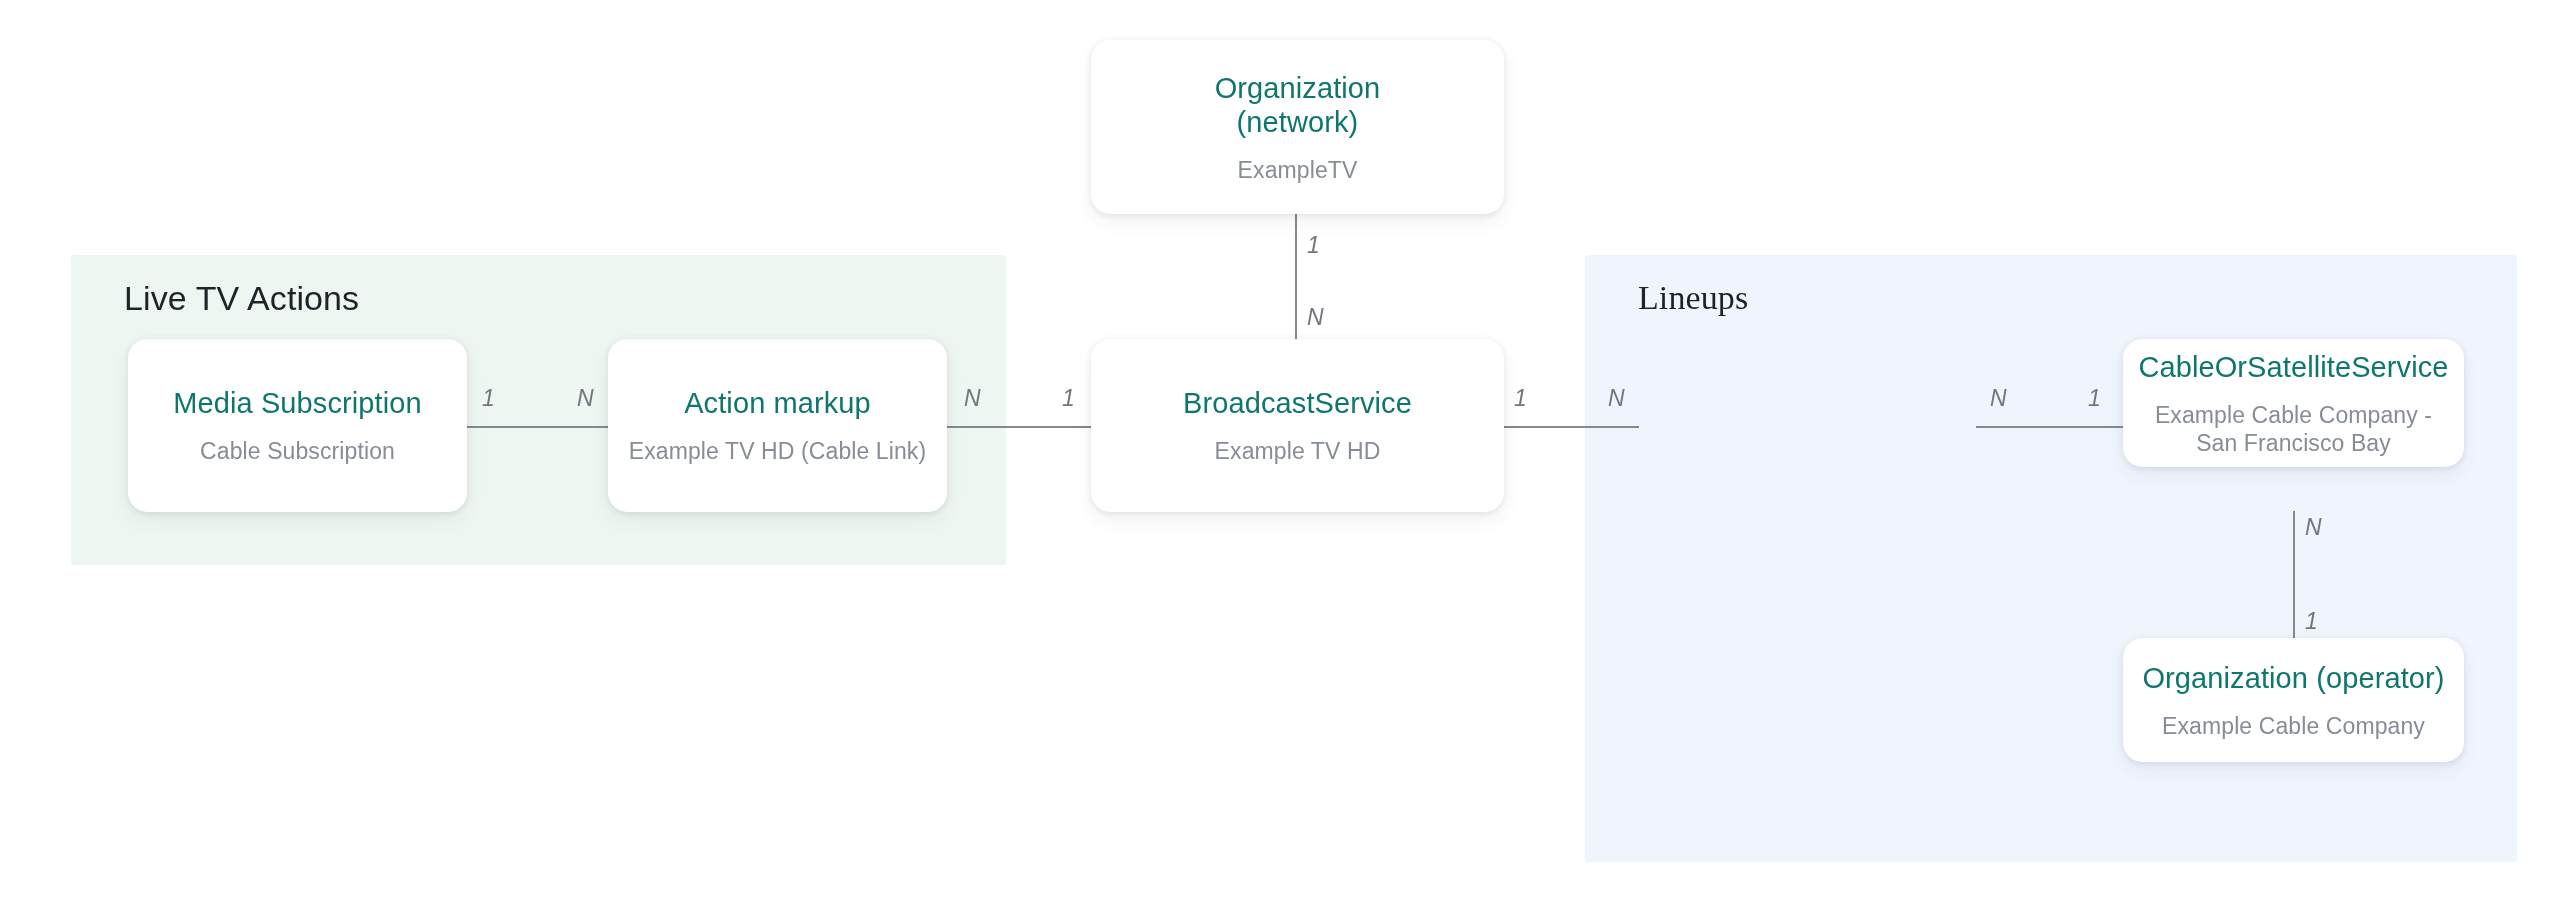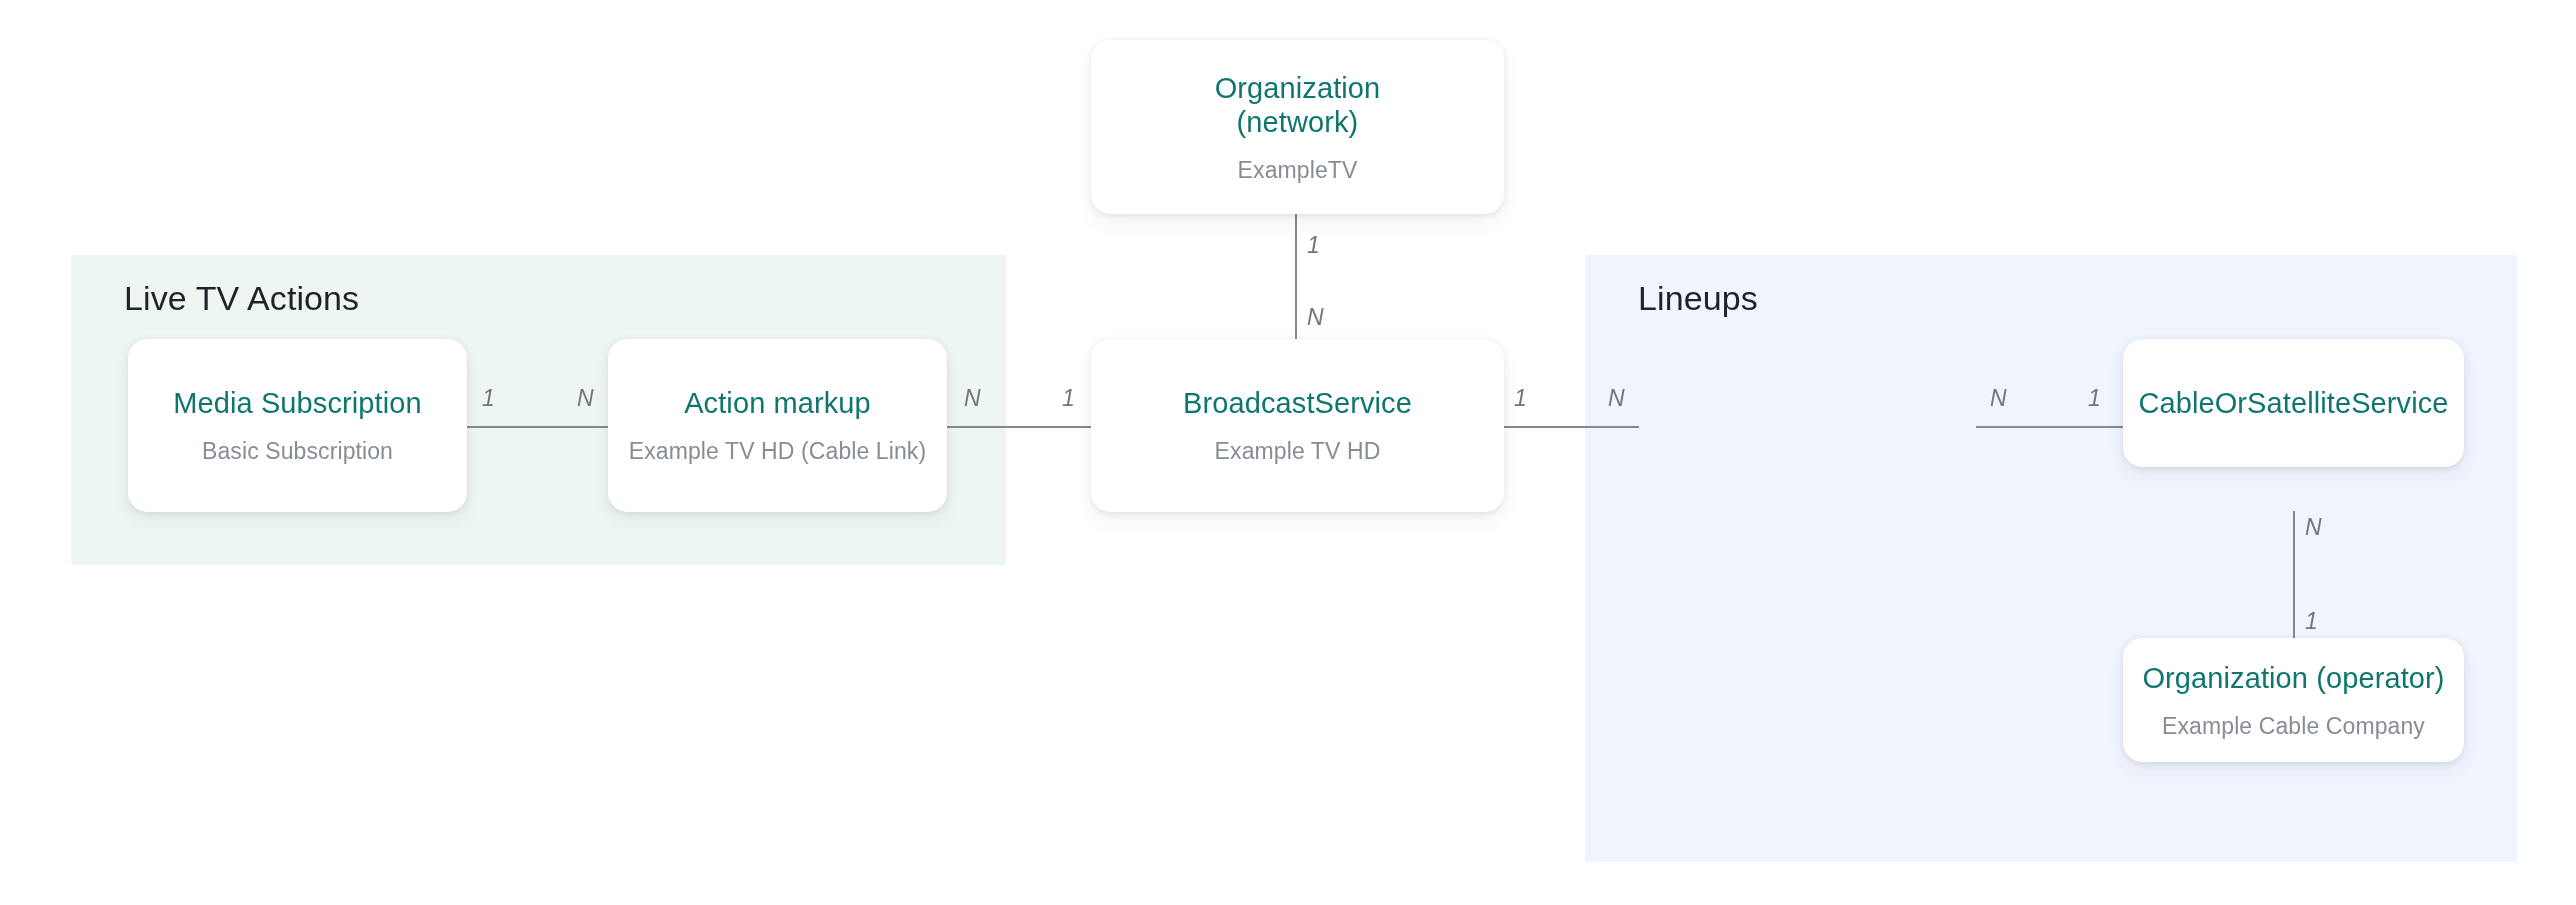--- a/index.html
+++ b/index.html
@@ -94,21 +94,21 @@
 <body>
 
 <div id="canvas">
 
   <div class="panel" style="left:71px; top:255px; width:935px; height:310px; background:#eef6f1;"></div>
 
   <div class="panel" style="left:1585px; top:255px; width:932px; height:607px; background:#f0f4fd;"></div>
 
   <div class="panel-title" style="left:124px; top:279px;">Live TV Actions</div>
 
-  <div class="panel-title" style="left:1638px; top:279px;">Lineups</div>
+  <div class="panel-title" style="left:1638px; top:279px;font-family:Liberation Serif, serif;">Lineups</div>
 
   <div class="edge-v" style="left:1295px; top:214px; height:125px;"></div>
   <div class="card-label" style="left:1307px; top:234px;">1</div>
   <div class="card-label" style="left:1307px; top:306px;">N</div>
 
   <div class="edge-h" style="left:467px; top:426px; width:141px;"></div>
   <div class="card-label" style="left:482px; top:387px;">1</div>
   <div class="card-label" style="left:577px; top:387px;">N</div>
 
   <div class="edge-h" style="left:947px; top:426px; width:146px;"></div>
@@ -127,36 +127,37 @@
   <div class="card-label" style="left:2305px; top:516px;">N</div>
   <div class="card-label" style="left:2305px; top:610px;">1</div>
 
   <div class="node" style="left:1091px; top:40px; width:413px; height:174px;">
     <div class="node-title"><span>Organization</span><br><span>(network)</span></div>
     <div class="node-sub">ExampleTV</div>
   </div>
 
   <div class="node" style="left:128px; top:339px; width:339px; height:173px;">
     <div class="node-title">Media Subscription</div>
-    <div class="node-sub">Basic Subscription</div>
+    <div class="node-sub">Cable Subscription</div>
   </div>
 
   <div class="node" style="left:608px; top:339px; width:339px; height:173px;">
     <div class="node-title">Action markup</div>
     <div class="node-sub">Example TV HD (Cable Link)</div>
   </div>
 
   <div class="node" style="left:1091px; top:339px; width:413px; height:173px;">
     <div class="node-title">BroadcastService</div>
     <div class="node-sub">Example TV HD</div>
   </div>
 
 
   <div class="node" style="left:2123px; top:339px; width:341px; height:128px;">
     <div class="node-title">CableOrSatelliteService</div>
+    <div class="node-sub"><span>Example Cable Company -</span><br><span>San Francisco Bay</span></div>
   </div>
 
   <div class="node" style="left:2123px; top:638px; width:341px; height:124px;">
     <div class="node-title">Organization (operator)</div>
     <div class="node-sub">Example Cable Company</div>
   </div>
 
 </div>
 
 

